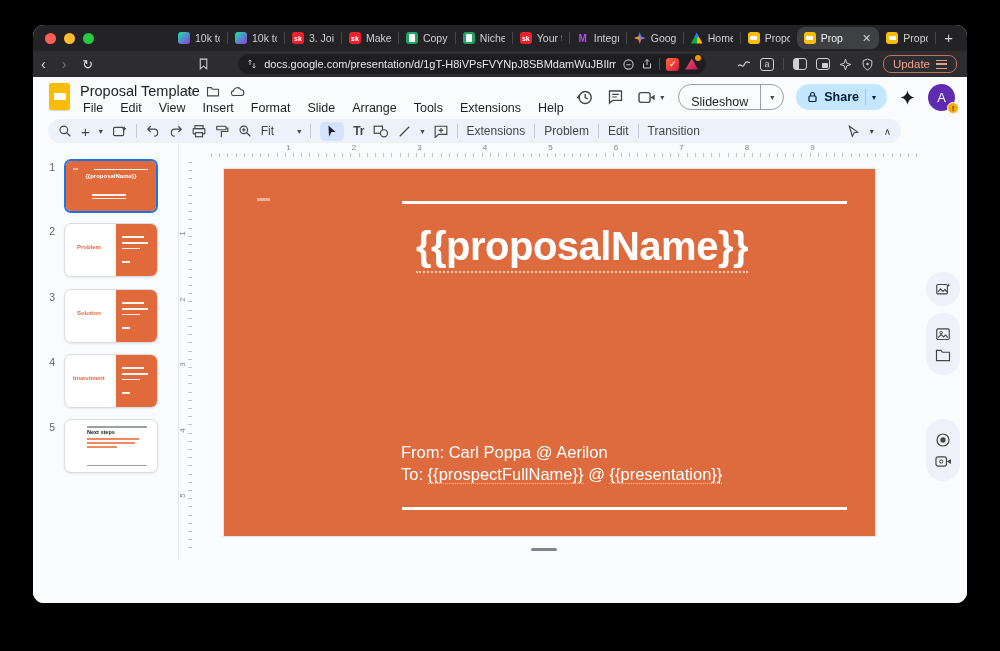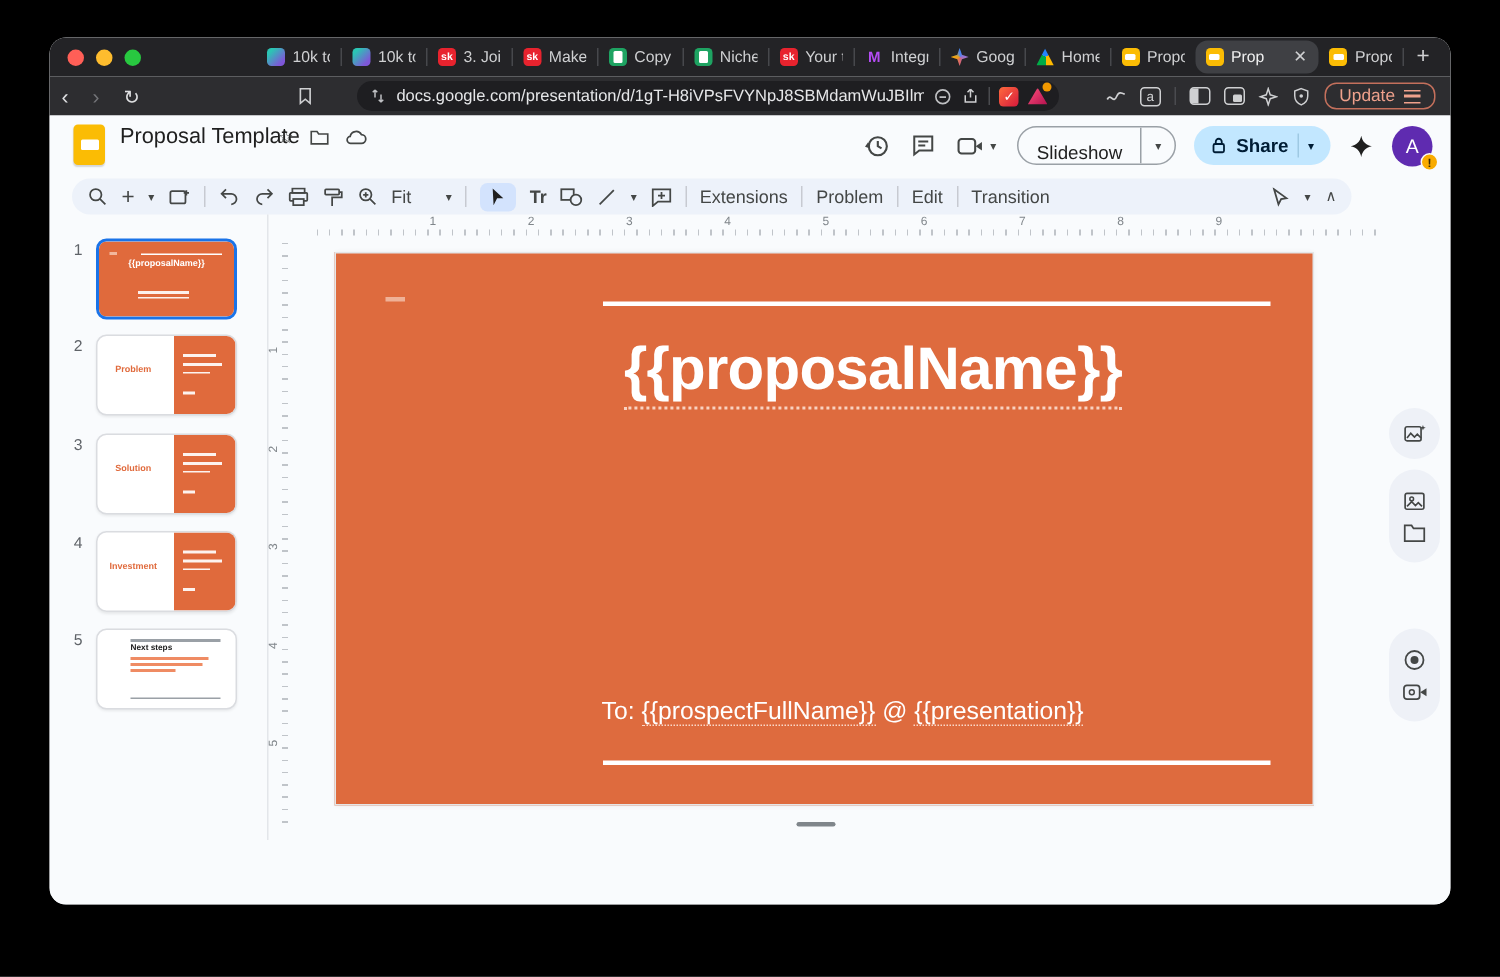--- a/index.html
+++ b/index.html
@@ -277,20 +277,32 @@
       <div class="doctitle">Proposal Template</div>
       <div class="titleicons">
         <span>☆</span>
         <svg class="ic" width="14" height="11" viewBox="0 0 24 20">
               <path d="M2 3h7l2 3h11v12H2z" fill="none" stroke="#444746" stroke-width="2"></path>
             </svg>
         <svg class="ic" width="15" height="11" viewBox="0 0 26 18">
               <path d="M7 16h12a5 5 0 000-10 7 7 0 00-13 2 4 4 0 001 8z" fill="none" stroke="#444746" stroke-width="2"></path>
             </svg>
       </div>
+      <div class="menurow">
+        <span>File</span>
+        <span>Edit</span>
+        <span>View</span>
+        <span>Insert</span>
+        <span>Format</span>
+        <span>Slide</span>
+        <span>Arrange</span>
+        <span>Tools</span>
+        <span>Extensions</span>
+        <span>Help</span>
+      </div>
       <div class="hdr-right">
         <svg class="ic hicon" width="17" height="17" viewBox="0 0 24 24">
               <circle cx="13" cy="12" r="8.5" fill="none" stroke="#444746" stroke-width="2"></circle>
               <path d="M13 7v5l3.5 2M4.5 9l-2 3 3 1" fill="none" stroke="#444746" stroke-width="2"></path>
             </svg>
         <svg class="ic hicon" width="17" height="16" viewBox="0 0 24 24">
               <path d="M3 3h18v14H8l-5 4z" fill="none" stroke="#444746" stroke-width="2"></path>
               <path d="M7 8h10M7 12h7" stroke="#444746" stroke-width="1.8"></path>
             </svg>
         <svg class="ic" style="margin-right:4px" width="18" height="13" viewBox="0 0 26 18">
@@ -480,21 +492,21 @@
           <span style="top:136.5px">2</span>
           <span style="top:202px">3</span>
           <span style="top:267.5px">4</span>
           <span style="top:333px">5</span>
         </div>
 
         <div class="slide">
           <span class="sl-dash"></span>
           <span class="sl-topline"></span>
           <div class="sl-title"><span class="squig">{{proposalName}}</span></div>
-          <div class="sl-fromto"><br><span>To: </span><span class="squig2">{{prospectFullName}}</span><span> @ </span><span class="squig2">{{presentation}}</span></div>
+          <div class="sl-fromto"><span>From: Carl Poppa @ Aerilon</span><br><span>To: </span><span class="squig2">{{prospectFullName}}</span><span> @ </span><span class="squig2">{{presentation}}</span></div>
           <span class="sl-botline"></span>
         </div>
 
         <span class="draghandle"></span>
 
         <div class="rightrail">
           <div class="railpill" style="height:34px; margin-top:129px;">
             <svg class="ic" width="16" height="15" viewBox="0 0 24 24">
                   <rect x="2" y="4" width="17" height="15" rx="2" fill="none" stroke="#444746" stroke-width="1.8"></rect>
                   <path d="M4 16l4-5 4 4 3-3 4 4" fill="none" stroke="#444746" stroke-width="1.8"></path>

